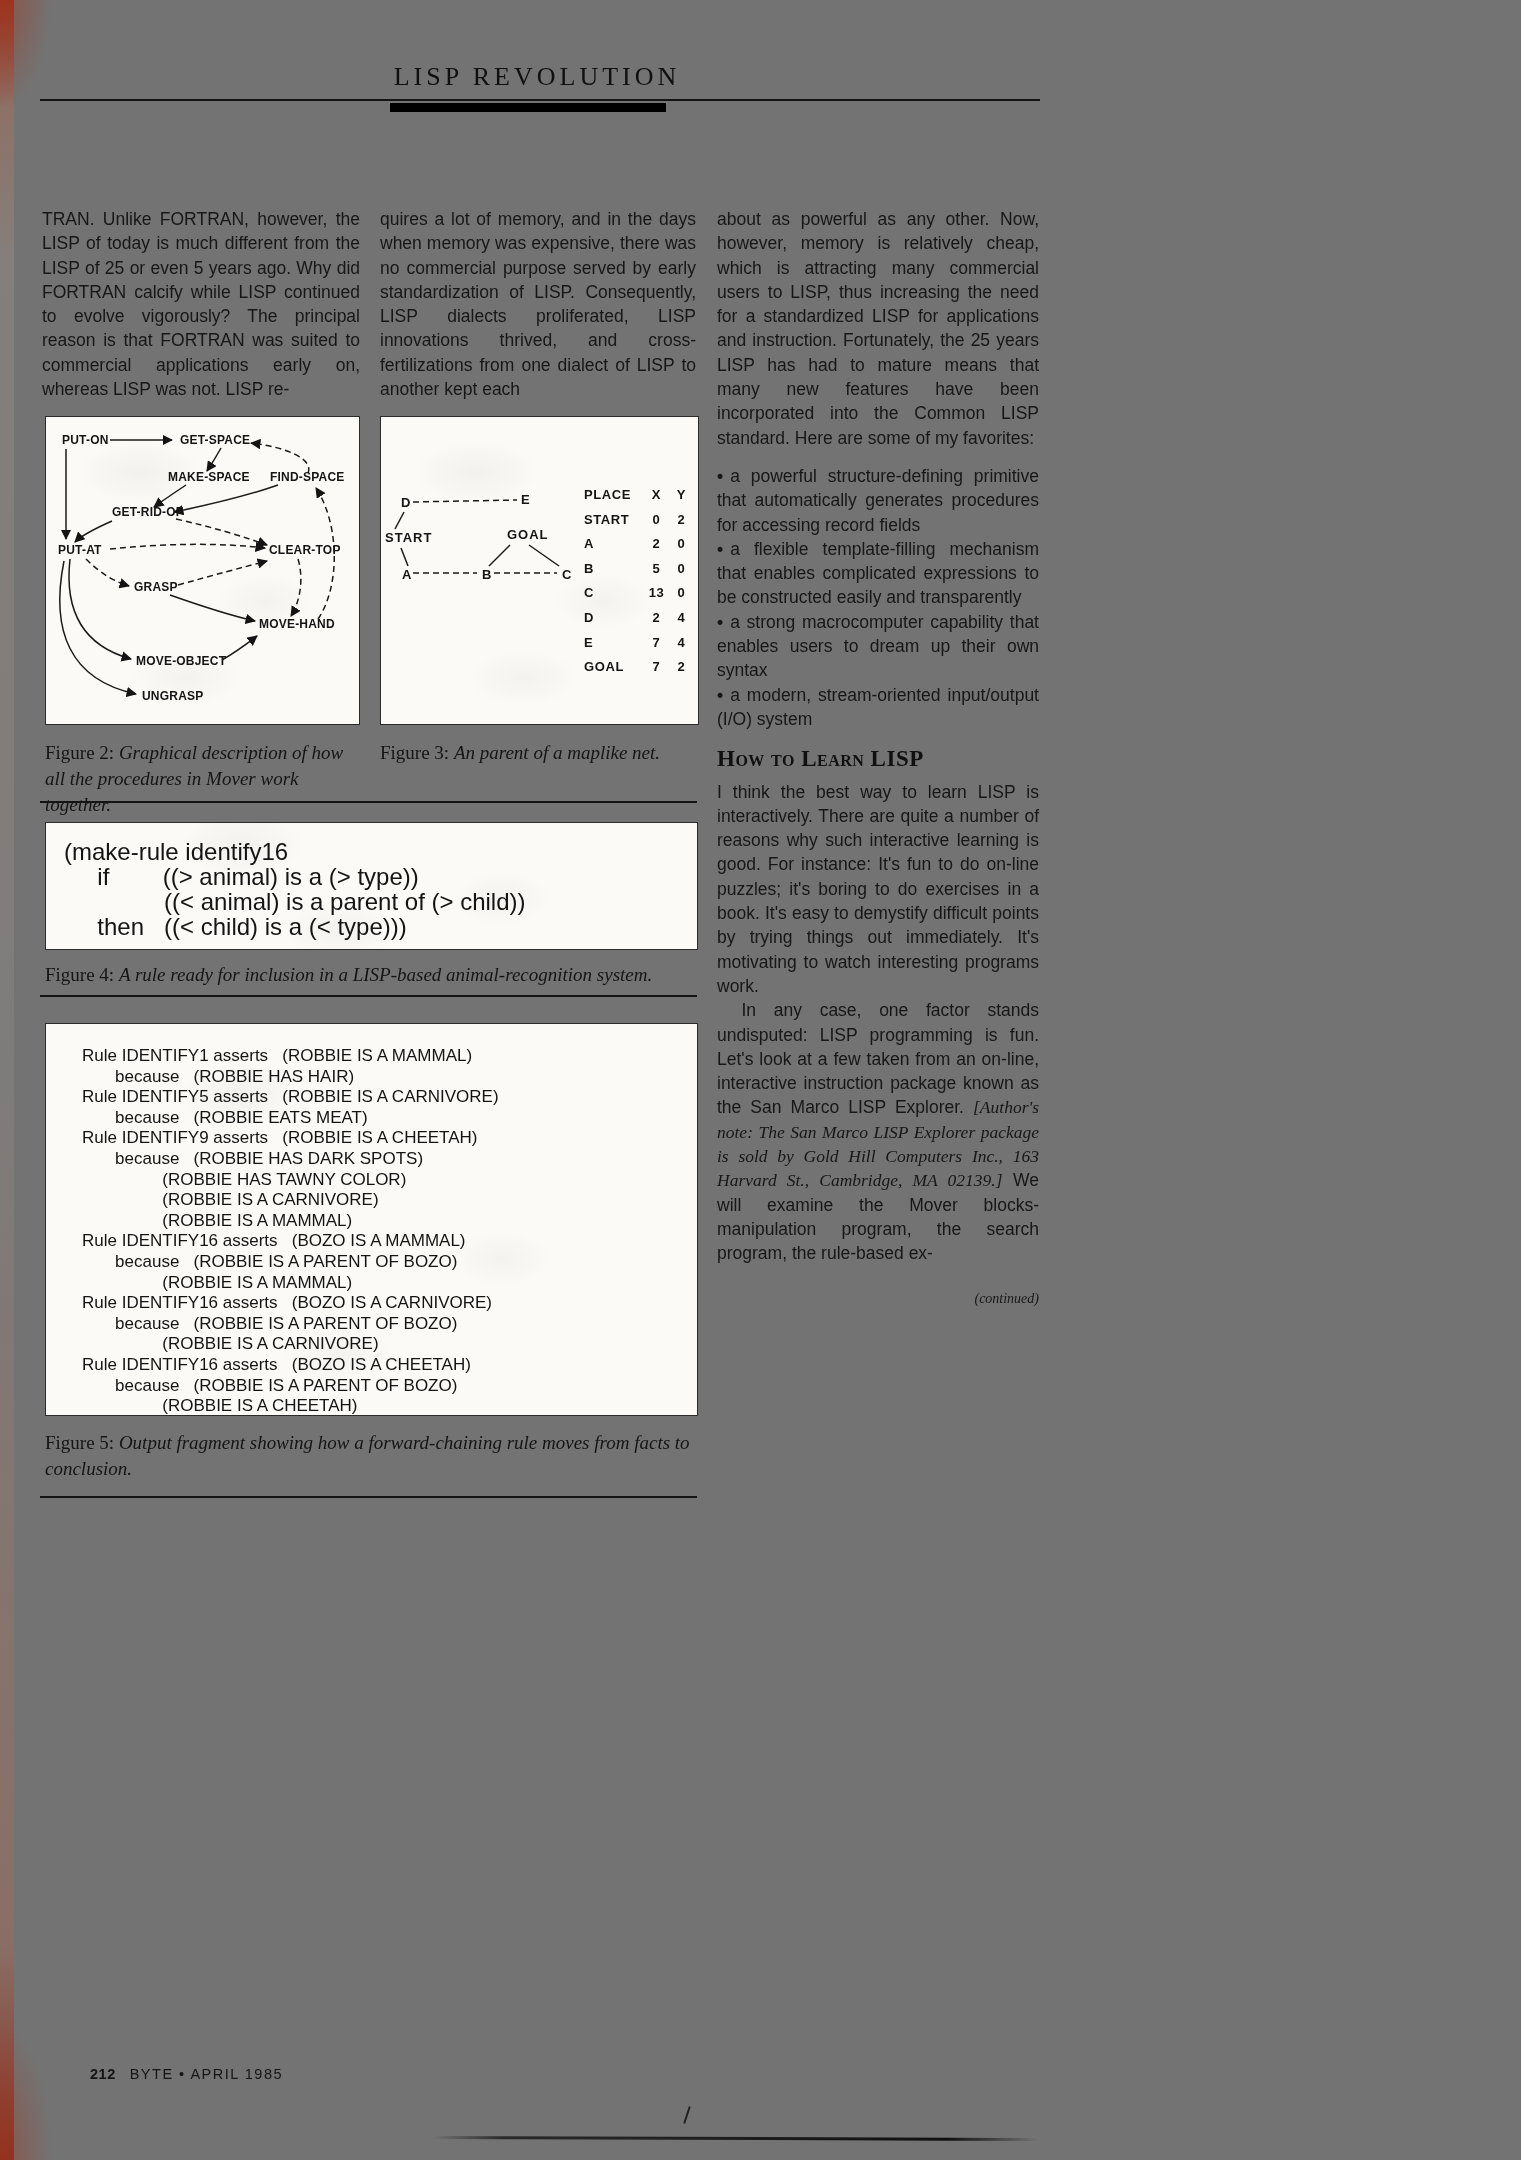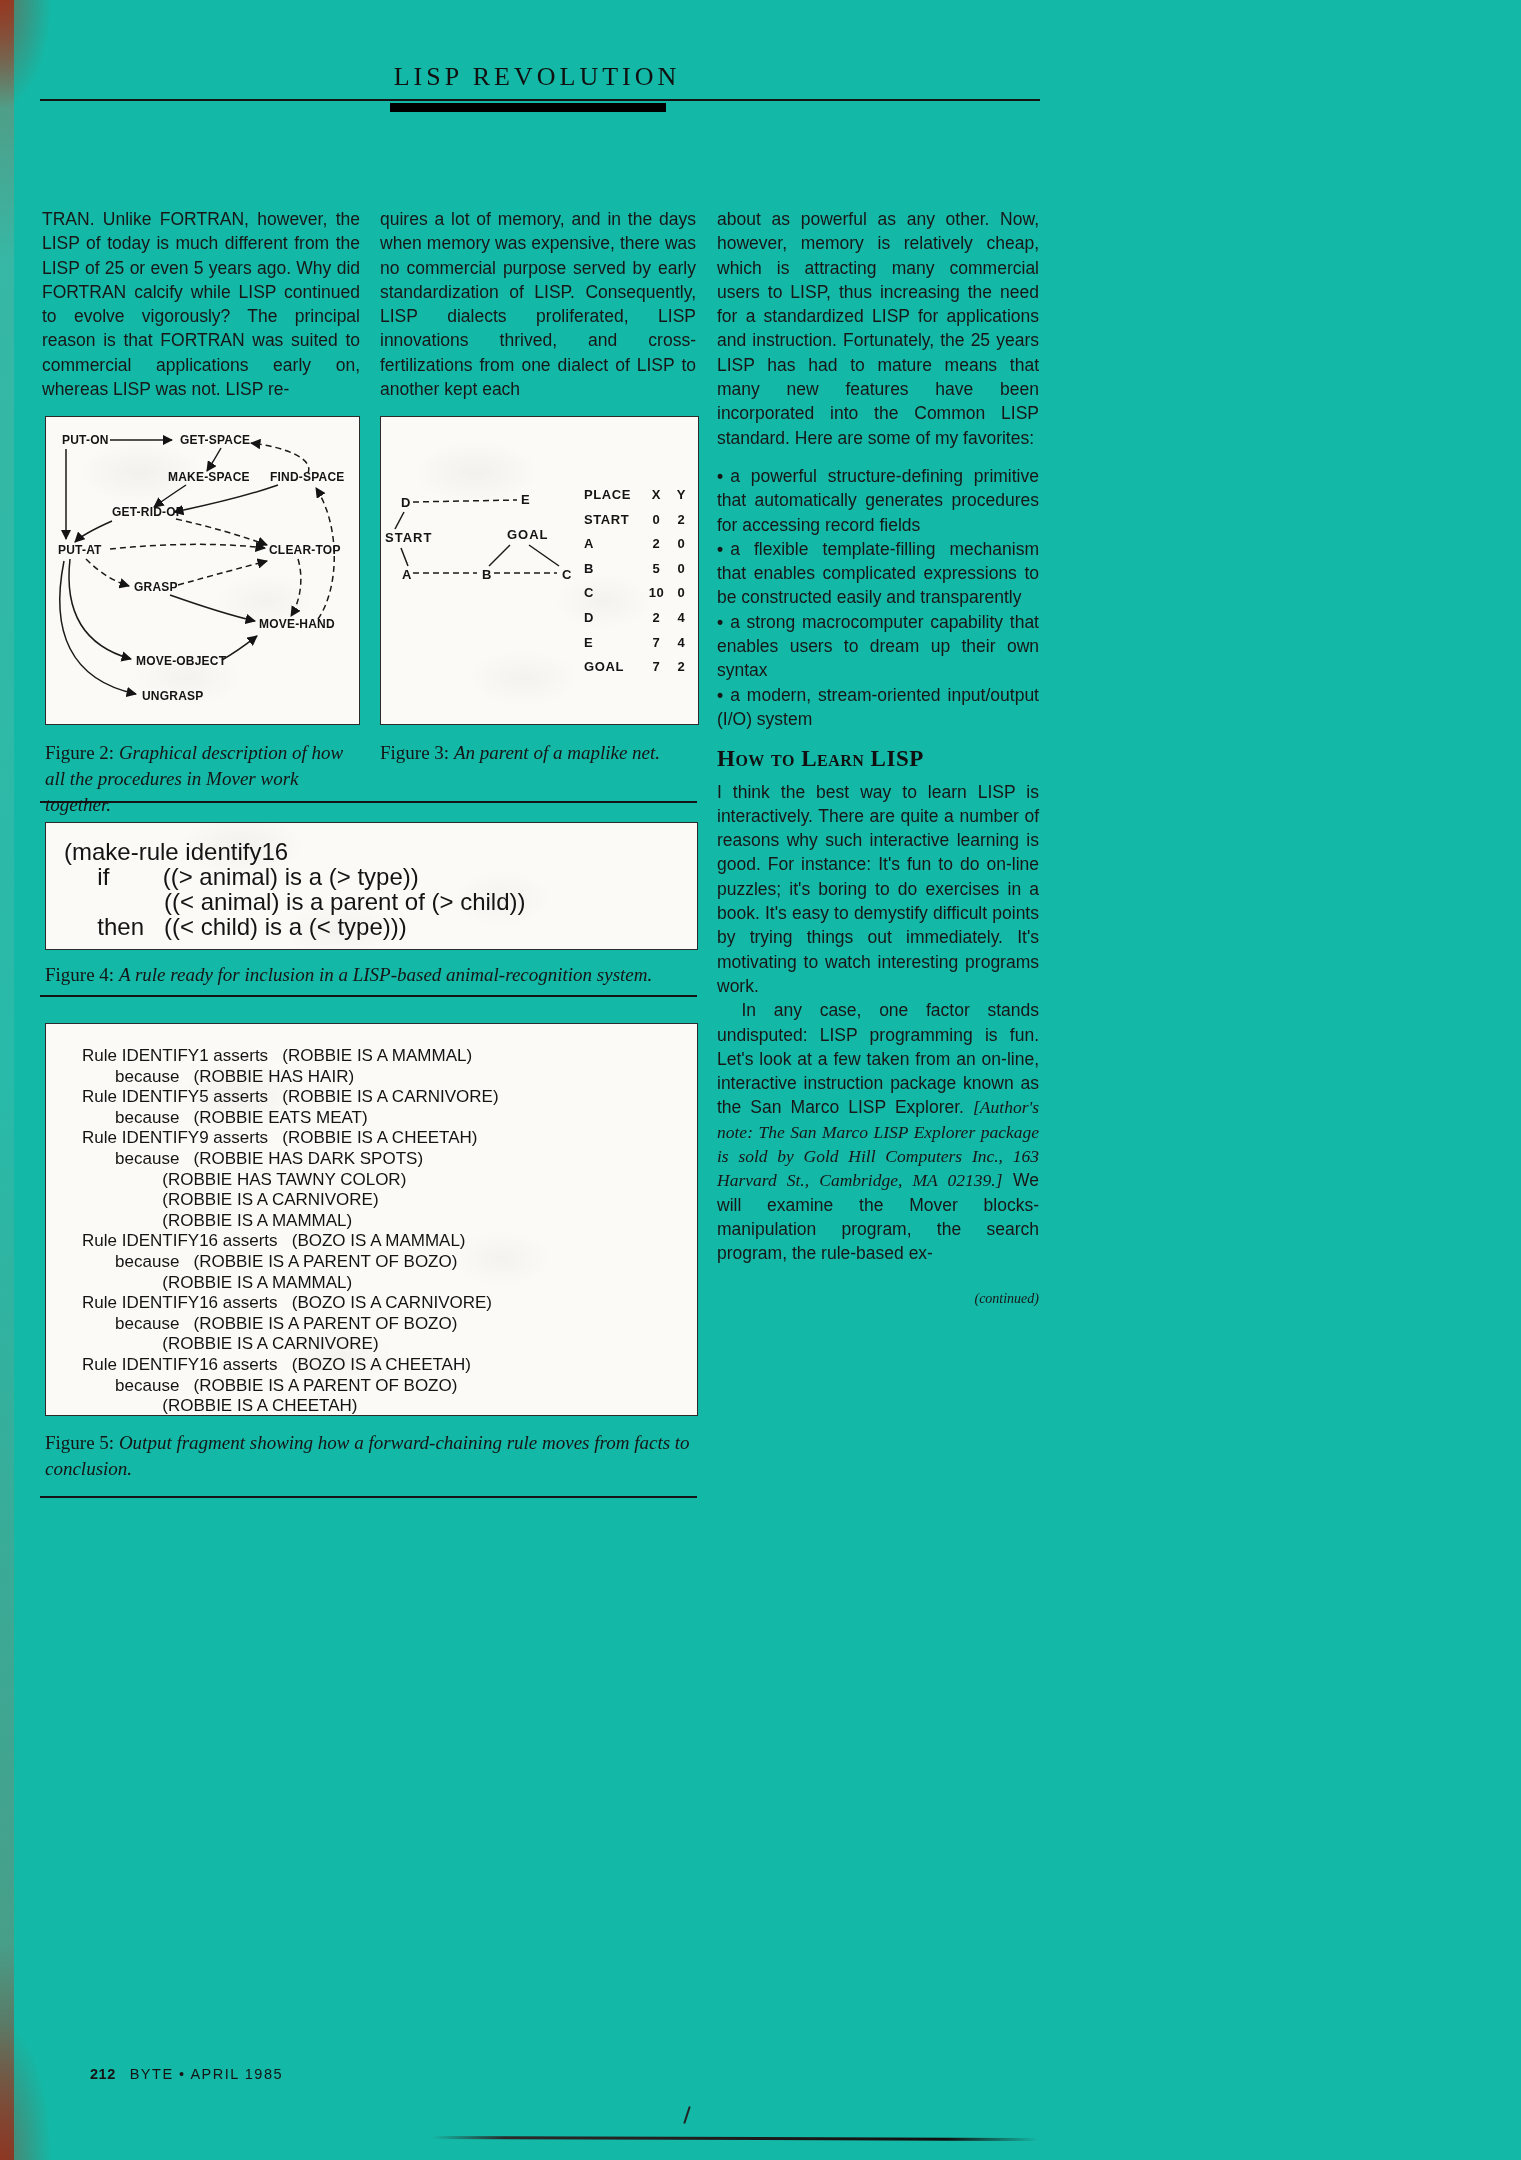--- a/index.html
+++ b/index.html
@@ -4,21 +4,21 @@
 <style>
   html,body{margin:0;padding:0;}
   body{
     width:1521px;height:2160px;
     background:#e9e7e2;
     font-family:"Liberation Sans", sans-serif;
     color:#1b1b1b;
   }
   .page{
     position:relative;width:1521px;height:2160px;overflow:hidden;
-    background:#14b8a6;
+    background:#737373;
   }
   .noise{
     position:absolute;inset:0;pointer-events:none;
     background:
       radial-gradient(ellipse 140px 70px at 520px 520px, rgba(140,140,135,.10), transparent 70%),
       radial-gradient(ellipse 100px 60px at 240px 620px, rgba(140,140,135,.08), transparent 70%),
       radial-gradient(ellipse 120px 60px at 560px 1250px, rgba(140,140,135,.10), transparent 70%),
       radial-gradient(ellipse 90px 50px at 640px 1180px, rgba(140,140,135,.08), transparent 70%),
       radial-gradient(ellipse 100px 60px at 300px 1100px, rgba(140,140,135,.07), transparent 70%),
       radial-gradient(ellipse 110px 55px at 600px 880px, rgba(140,140,135,.08), transparent 70%);
@@ -266,21 +266,21 @@
           </div>
 
           <div class="f3-row">
             <span>B</span>
             <span class="num">5</span>
             <span class="num">0</span>
           </div>
 
           <div class="f3-row">
             <span>C</span>
-            <span class="num">10</span>
+            <span class="num">13</span>
             <span class="num">0</span>
           </div>
 
           <div class="f3-row">
             <span>D</span>
             <span class="num">2</span>
             <span class="num">4</span>
           </div>
 
           <div class="f3-row">

